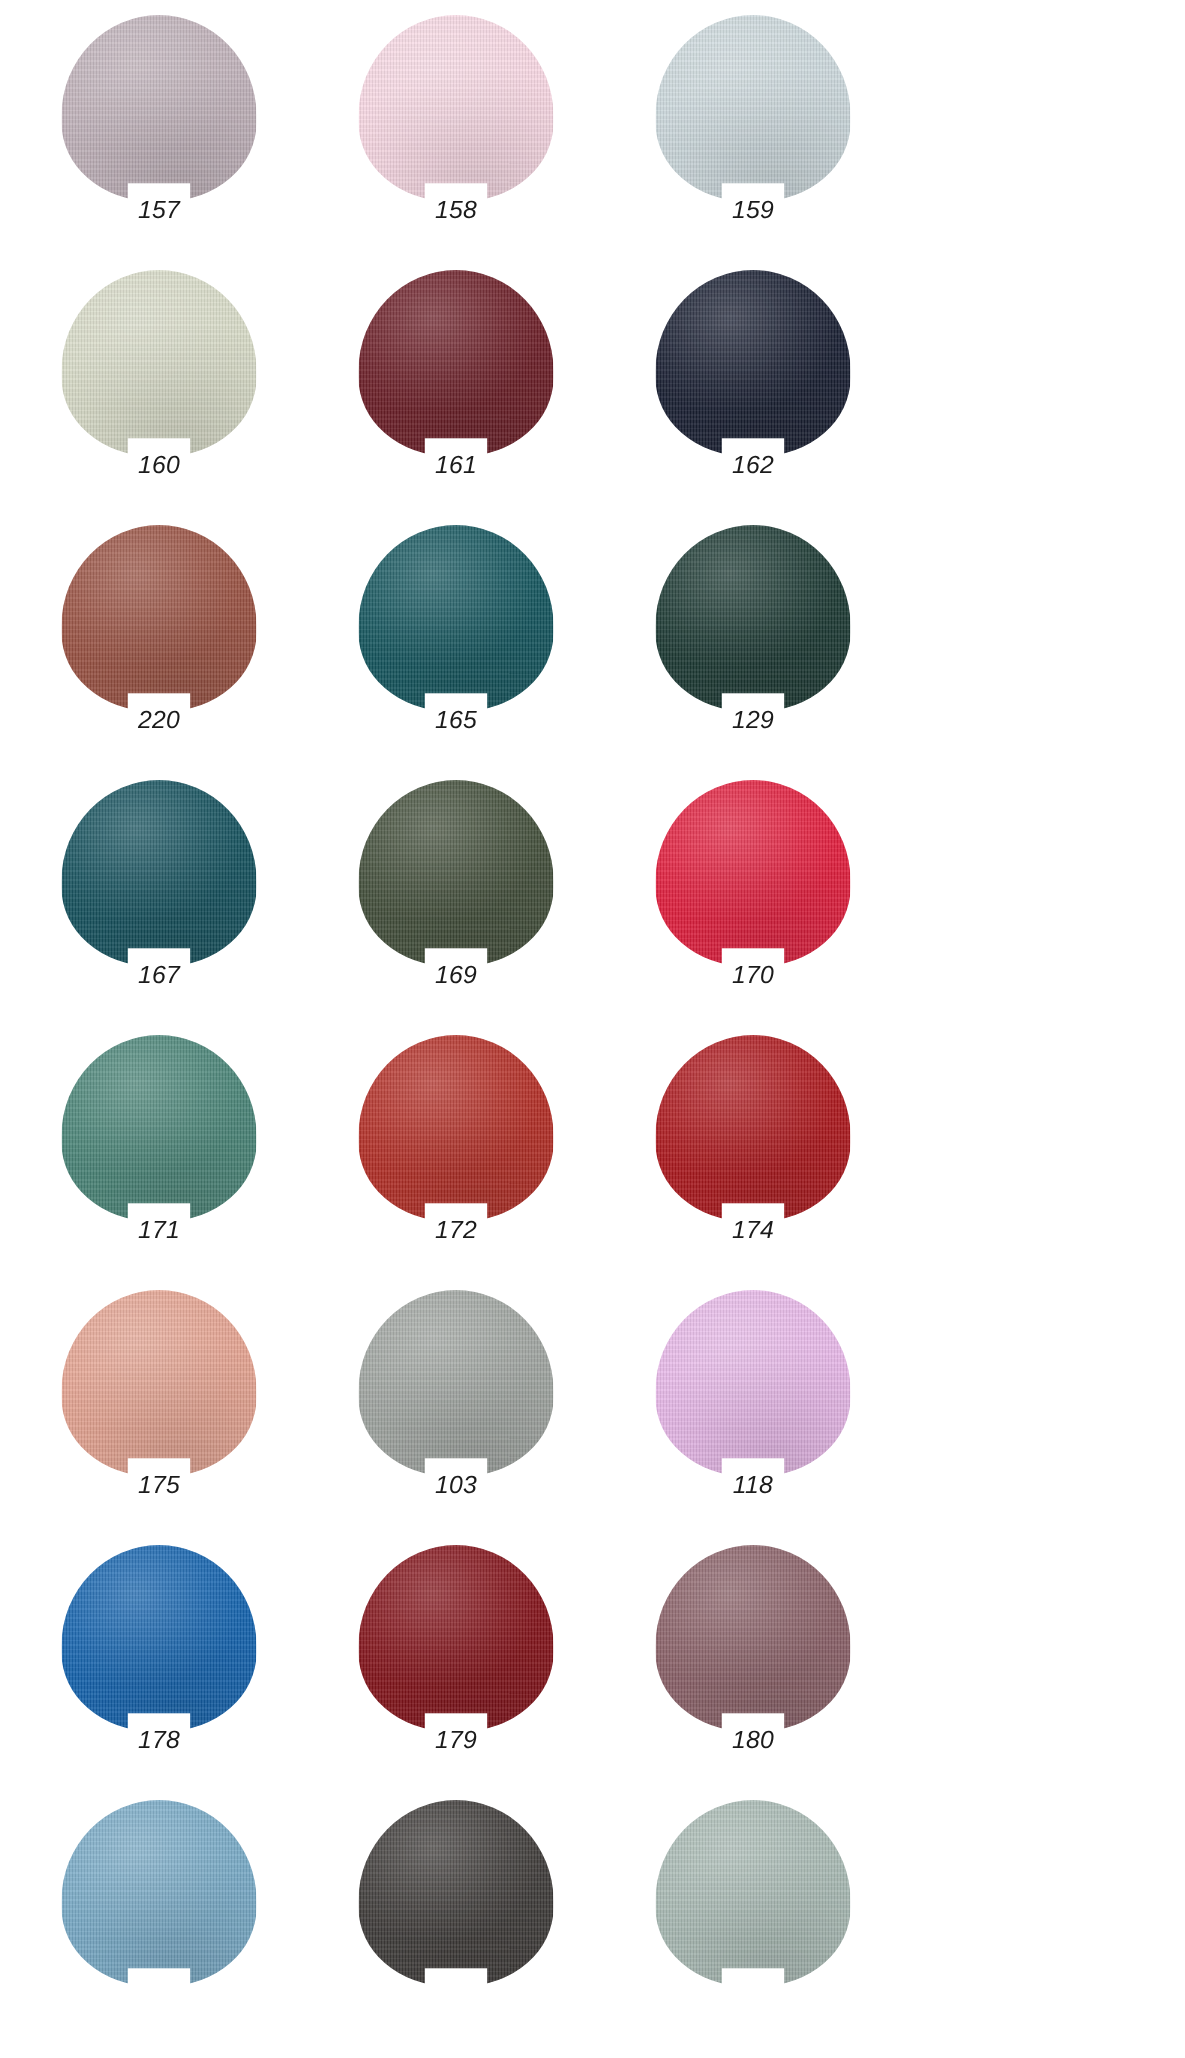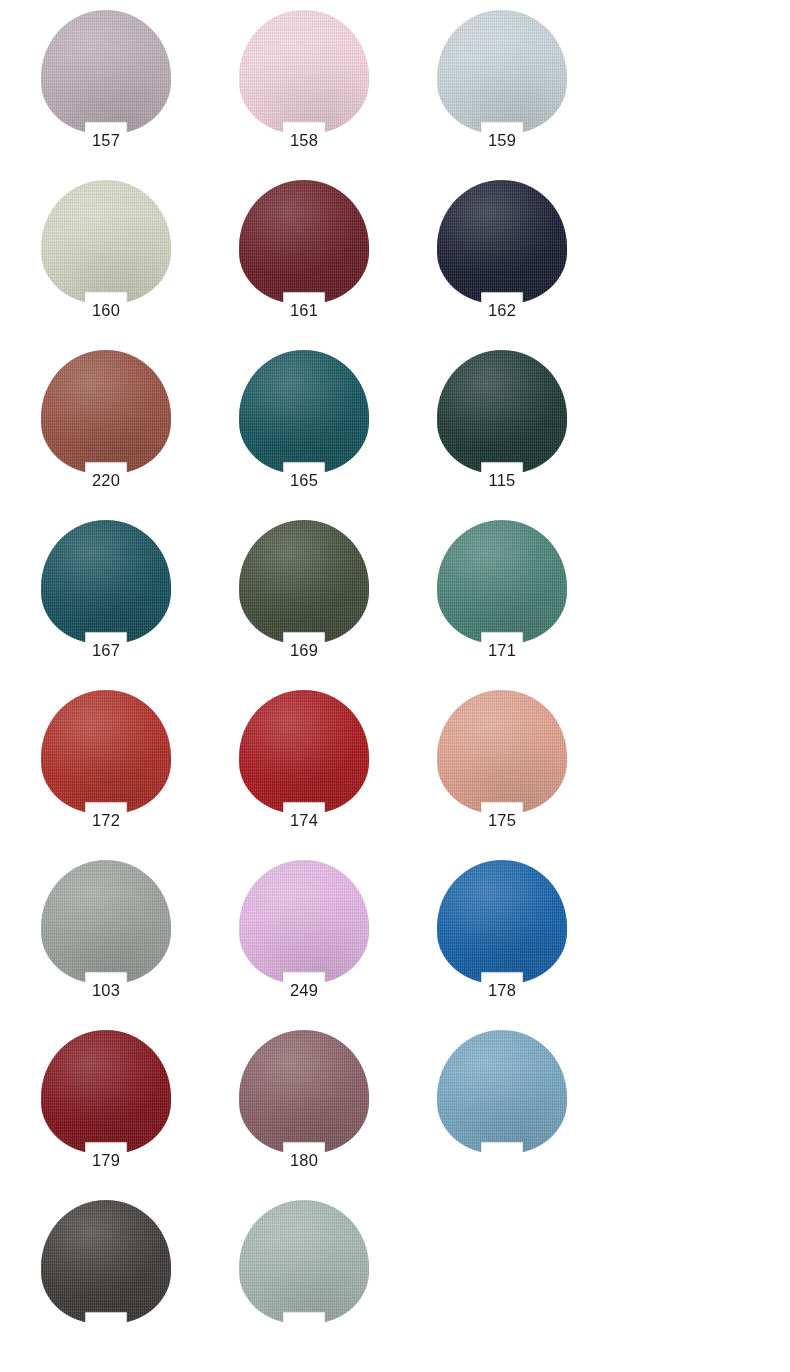--- a/index.html
+++ b/index.html
@@ -26,20 +26,21 @@
   }
 
   .swatch-cell {
     width: 184px;
     height: 170px;
     margin-left: 14px;
     position: relative;
     display: flex;
     flex-direction: column;
     align-items: center;
+    font-style: italic;
   }
 
   
   .chip-wrap {
     width: 130px;
     height: 124px;
     position: relative;
     margin-top: 2px;
   }
 
@@ -156,36 +157,42 @@
     <div class="swatch-cell">
       <div class="chip-wrap">
         <div class="chip" title="165" style="background-color: rgb(22, 87, 95);"></div>
       </div>
       <div class="swatch-label">165</div>
     </div>
     <div class="swatch-cell">
       <div class="chip-wrap">
         <div class="chip" title="166" style="background-color: rgb(30, 59, 53);"></div>
       </div>
-      <div class="swatch-label">115</div>
+      <div class="swatch-label">129</div>
     </div>
     <div class="swatch-cell">
       <div class="chip-wrap">
         <div class="chip" title="167" style="background-color: rgb(23, 83, 95);"></div>
       </div>
       <div class="swatch-label">167</div>
     </div>
     <div class="swatch-cell">
       <div class="chip-wrap">
         <div class="chip" title="169" style="background-color: rgb(68, 80, 60);"></div>
       </div>
       <div class="swatch-label">169</div>
     </div>
     <div class="swatch-cell">
       <div class="chip-wrap">
+        <div class="chip" title="170" style="background-color: rgb(225, 32, 63);"></div>
+      </div>
+      <div class="swatch-label">170</div>
+    </div>
+    <div class="swatch-cell">
+      <div class="chip-wrap">
         <div class="chip" title="171" style="background-color: rgb(75, 133, 120);"></div>
       </div>
       <div class="swatch-label">171</div>
     </div>
     <div class="swatch-cell">
       <div class="chip-wrap">
         <div class="chip" title="172" style="background-color: rgb(179, 48, 40);"></div>
       </div>
       <div class="swatch-label">172</div>
     </div>
@@ -204,21 +211,21 @@
     <div class="swatch-cell">
       <div class="chip-wrap">
         <div class="chip" title="176" style="background-color: rgb(160, 165, 161);"></div>
       </div>
       <div class="swatch-label">103</div>
     </div>
     <div class="swatch-cell">
       <div class="chip-wrap">
         <div class="chip" title="177" style="background-color: rgb(231, 185, 232);"></div>
       </div>
-      <div class="swatch-label">249</div>
+      <div class="swatch-label">118</div>
     </div>
     <div class="swatch-cell">
       <div class="chip-wrap">
         <div class="chip" title="178" style="background-color: rgb(22, 100, 174);"></div>
       </div>
       <div class="swatch-label">178</div>
     </div>
     <div class="swatch-cell">
       <div class="chip-wrap">
         <div class="chip" title="179" style="background-color: rgb(132, 21, 28);"></div>

